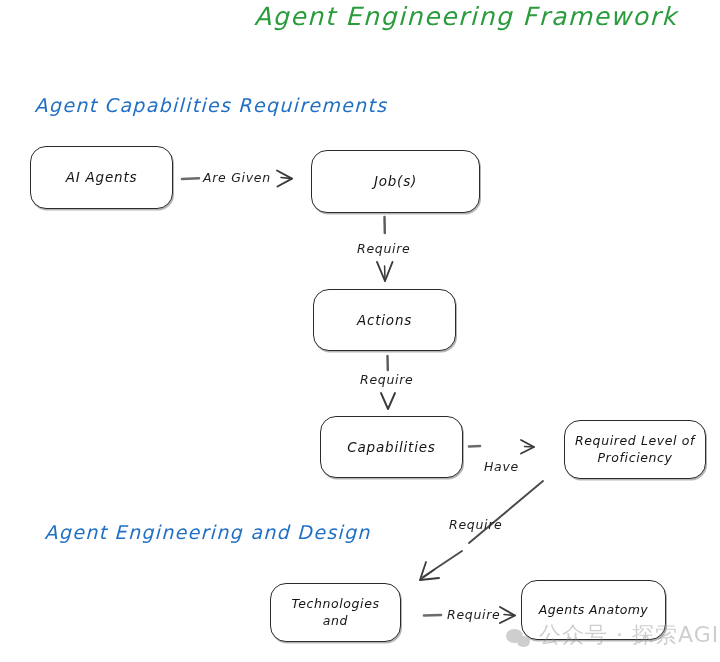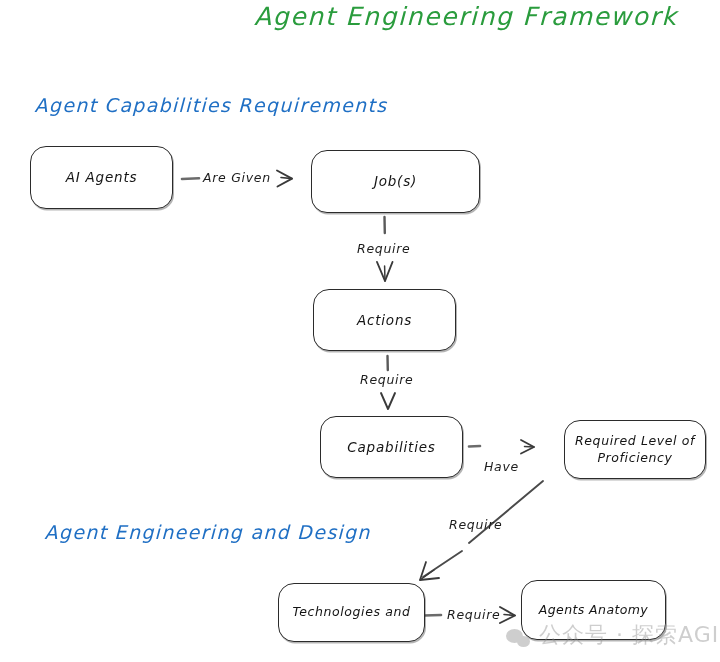--- a/index.html
+++ b/index.html
@@ -69,21 +69,21 @@
   }
   .node span { display: block; }
 
   
   #node-ai-agents    { left: 30px;  top: 146px; width: 143px; height: 63px; }
   #node-jobs         { left: 311px; top: 150px; width: 169px; height: 63px; }
   #node-actions      { left: 313px; top: 289px; width: 143px; height: 62px; }
   #node-capabilities { left: 320px; top: 416px; width: 143px; height: 62px; }
   #node-proficiency  { left: 540px; top: 420px; width: 142px; height: 59px;
                        font-size: 12.5px; letter-spacing: .6px; margin-left: 24px; }
-  #node-technologies { left: 278px; top: 583px; width: 147px; height: 59px;
+  #node-technologies { left: 270px; top: 583px; width: 131px; height: 59px;
                        font-size: 12.5px; letter-spacing: .6px; align-items: center; }
   #node-anatomy      { left: 521px; top: 580px; width: 145px; height: 60px;
                        font-size: 12.5px; letter-spacing: .4px; }
 
   
   .edge-label {
     position: absolute;
     font-size: 12.5px;
     letter-spacing: .7px;
     color: #1d1d1d;

